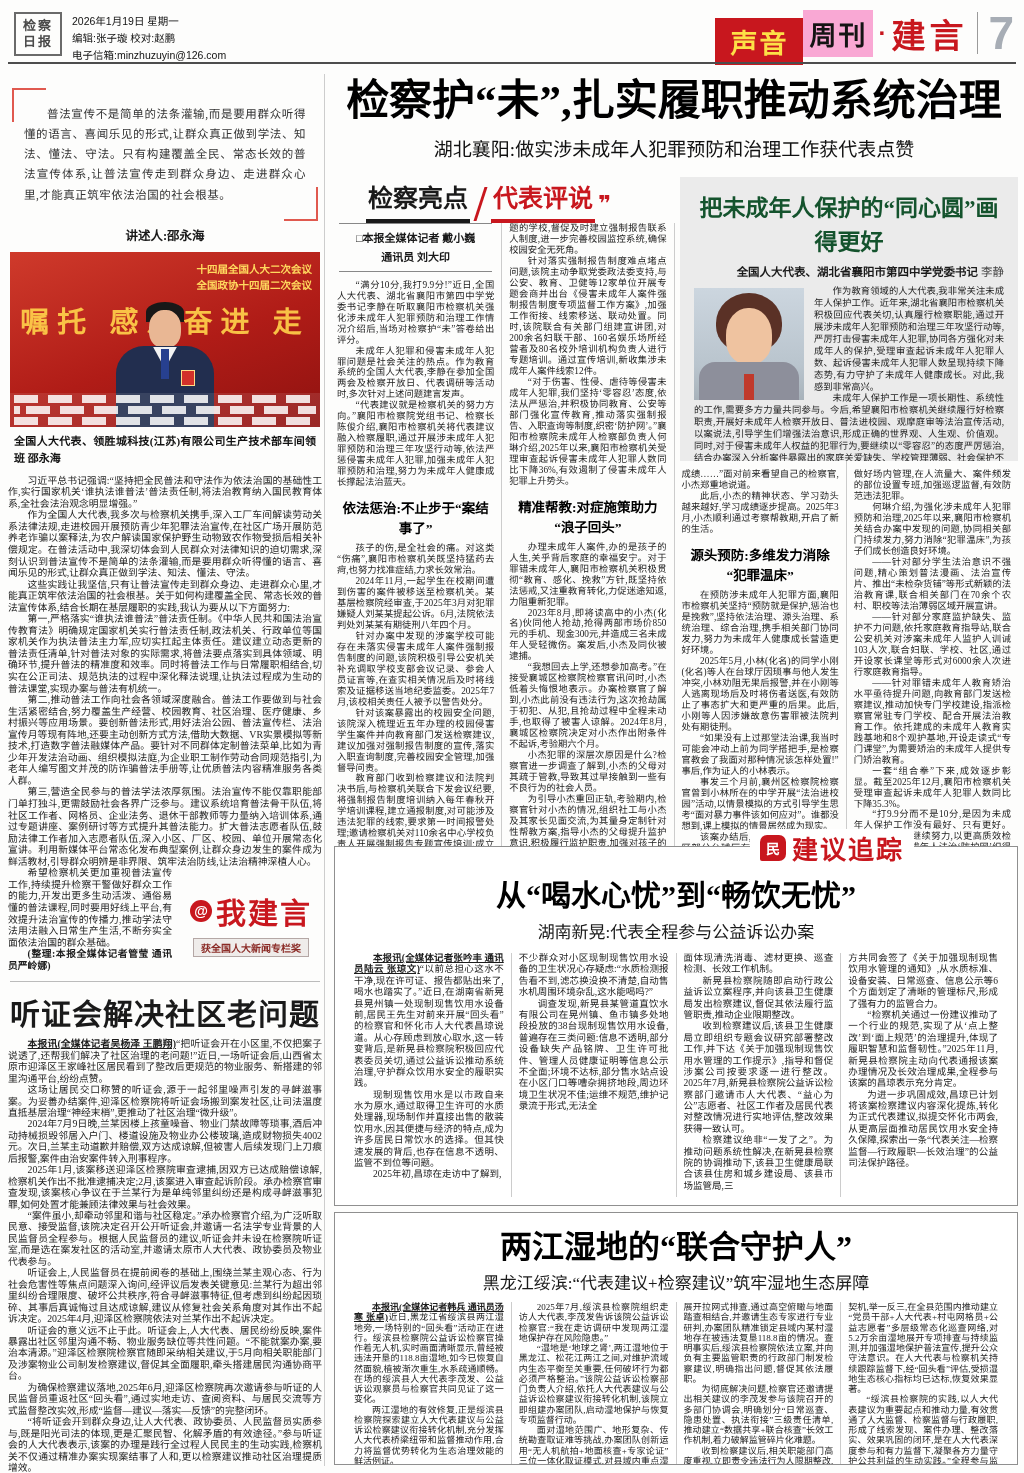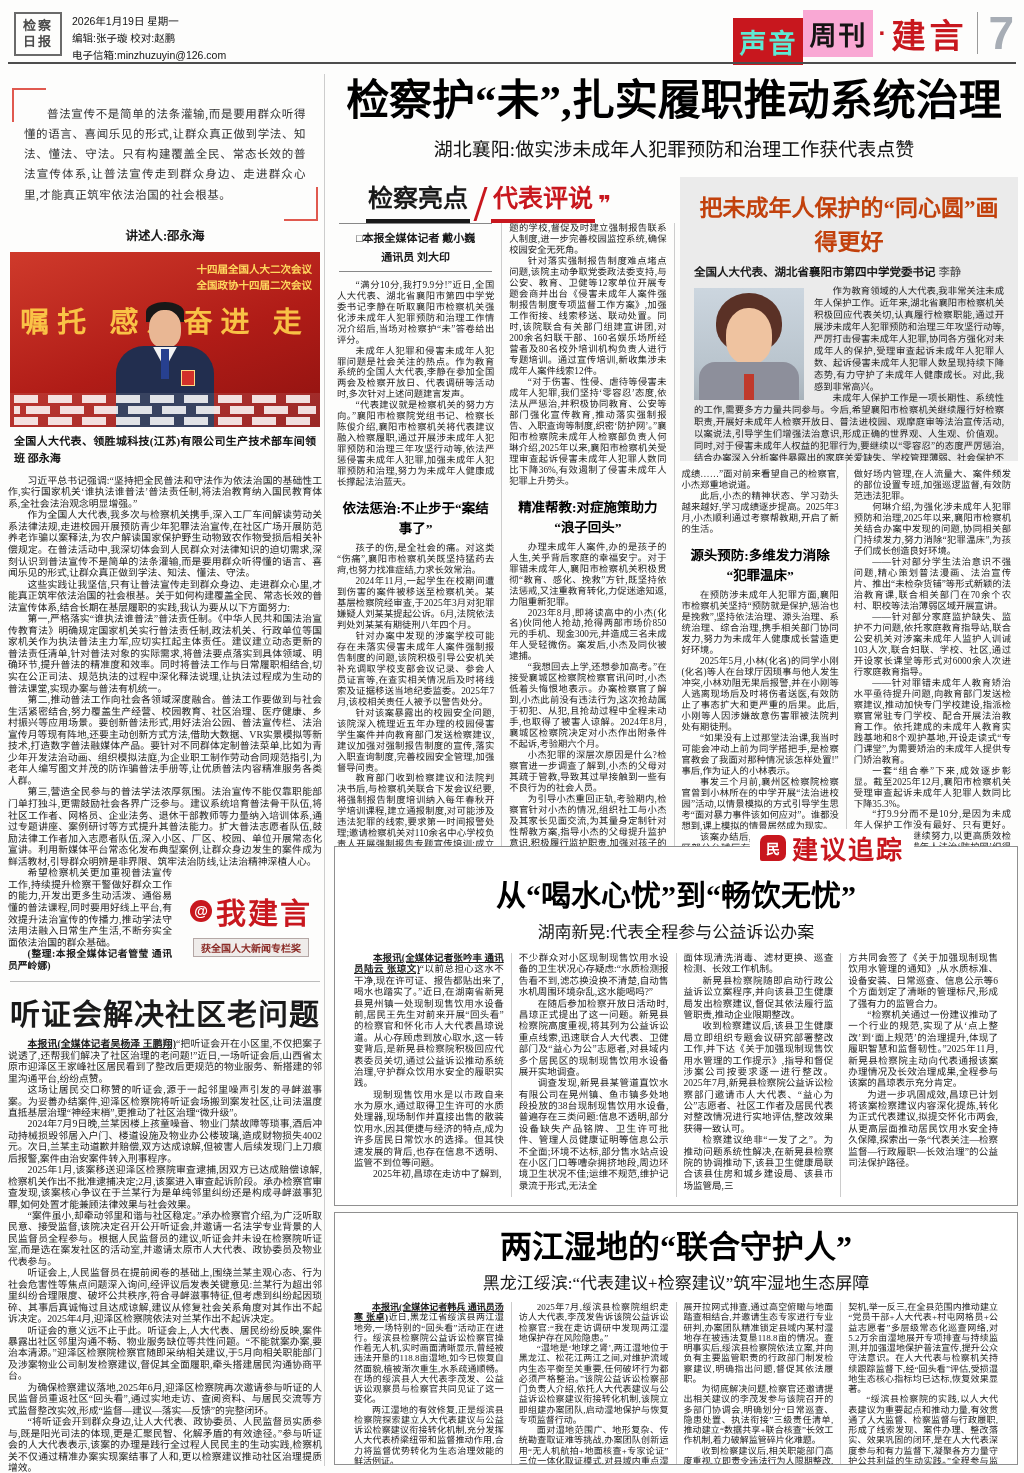--- a/index.html
+++ b/index.html
@@ -7,21 +7,21 @@
         font-family:"Liberation Serif","DejaVu Serif",serif;color:#1a1a1a;}
   .sans{font-family:"Liberation Sans","DejaVu Sans",sans-serif;}
 
   
   .hdr-logo{position:absolute;left:14px;top:12px;width:44px;height:40px;border:2px solid #6a6a6a;
             color:#4a4a4a;display:flex;flex-direction:column;align-items:center;justify-content:center;
             font-size:13px;font-weight:700;line-height:1.2;letter-spacing:2px;text-align:right;}
   .hdr-meta{position:absolute;left:72px;top:13px;font-size:10.5px;line-height:1.6;color:#111;
             font-family:"Liberation Sans","DejaVu Sans",sans-serif;}
   .masthead{position:absolute;right:10px;top:8px;display:flex;align-items:center;height:50px;}
-  .mh-red{background:#c8171e;color:#5eead4;font-weight:900;font-size:27px;padding:4px 6px;letter-spacing:2px;margin-top:16px;}
+  .mh-red{background:#c8171e;color:#fde047;font-weight:900;font-size:27px;padding:4px 15px;letter-spacing:2px;margin-top:16px;}
   .mh-gray{background:#f9a8d4;color:#141414;font-weight:900;font-size:27px;padding:4px 6px;letter-spacing:2px;}
   .mh-dot{color:#c8171e;font-size:24px;margin:0 5px;font-weight:900;}
   .mh-section{color:#c8171e;font-size:34px;font-weight:900;letter-spacing:4px;}
   .mh-bar{width:1px;height:42px;background:#9a9a9a;margin:0 10px;}
   .mh-page{font-size:46px;font-weight:700;color:#a7adb5;}
   .hdr-rule{position:absolute;left:8px;right:8px;top:62px;height:2px;background:#4d4d4d;}
   .vline{position:absolute;left:324px;top:74px;height:1392px;width:1px;background:#cdcdcd;}
 
   
   .para{margin:0;text-align:justify;text-indent:2em;color:#1c1c1c;}
@@ -78,22 +78,22 @@
   .m-headline{font-size:43px;font-weight:900;text-align:center;margin:6px 0 0;line-height:1.15;color:#000;}
   .m-subtitle{font-size:19px;text-align:center;margin:9px 0 0;font-weight:400;color:#111;}
   .m-region{position:relative;margin-top:16px;height:670px;}
   .badge{position:absolute;left:36px;top:1px;display:flex;align-items:flex-end;}
   .badge-black{font-size:25px;font-weight:900;border-bottom:4px solid #1a1a1a;padding:0 2px 5px;}
   .badge-slash{width:3px;height:34px;background:#c8171e;transform:skewX(-18deg);margin:0 9px 2px;}
   .badge-red{font-size:25px;font-weight:900;color:#c8171e;border-bottom:4px solid #c8171e;padding:0 2px 5px;}
   .badge-quo{color:#c8171e;font-size:22px;font-weight:900;margin:0 0 6px 3px;}
   .graybox{position:absolute;right:0;top:0;width:338px;height:284px;background:#ebebeb;
            padding:10px 14px;box-sizing:border-box;overflow:hidden;z-index:2;}
-  .gb-title{font-size:23px;font-weight:900;text-align:center;margin:2px 0 6px;color:#c2410c;}
-  .gb-byline{font-size:11.5px;font-weight:700;text-align:left;margin:0 0 7px;}
+  .gb-title{font-size:23px;font-weight:900;text-align:center;margin:2px 0 6px;color:#14532d;}
+  .gb-byline{font-size:11.5px;font-weight:700;text-align:right;margin:0 0 7px;}
   .gb-byline .gb-name{font-weight:400;color:#444;}
   .gb-photo{float:left;width:110px;height:112px;margin:2px 10px 4px 0;position:relative;overflow:hidden;
             background:linear-gradient(180deg,#ccd6df 0%,#b9c4cd 70%,#a8b2ba 100%);}
   .gbp-hair{position:absolute;top:5px;left:22px;width:66px;height:60px;background:#5a3126;border-radius:50% 50% 45% 45%;}
   .gbp-face{position:absolute;top:20px;left:50%;transform:translateX(-50%);width:46px;height:56px;
             background:#efc3a0;border-radius:48% 48% 42% 42%;}
   .gbp-body{position:absolute;bottom:-4px;left:50%;transform:translateX(-50%);width:100px;height:42px;
             background:#8d8f9b;border-radius:16px 16px 0 0;}
   .gbp-lanyard{position:absolute;bottom:0;left:50%;transform:translateX(-50%);width:10px;height:26px;background:#c0392b;}
   .gb-body .para{font-size:9.3px;line-height:1.28;color:#222;}
@@ -305,21 +305,20 @@
         <div class="col">
             <div class="plist">
               <p class="para"><b>本报讯(全媒体记者张吟丰 通讯员陆云 张琼文)</b>“以前总担心这水不干净,现在许可证、报告都贴出来了,喝水也踏实了。”近日,在湖南省新晃县晃州镇一处现制现售饮用水设备前,居民王先生对前来开展“回头看”的检察官和怀化市人大代表昌琼说道。从心存顾虑到放心取水,这一转变背后,是新晃县检察院积极回应代表委员关切,通过公益诉讼推动系统治理,守护群众饮用水安全的履职实践。</p>
               <p class="para">现制现售饮用水是以市政自来水为原水,通过取得卫生许可的水质处理器,现场制作并直接出售的散装饮用水,因其便捷与经济的特点,成为许多居民日常饮水的选择。但其快速发展的背后,也存在信息不透明、监管不到位等问题。</p>
               <p class="para">2025年初,昌琼在走访中了解到,</p>
             </div>
           </div>
         <div class="col">
             <div class="plist">
               <p class="para cont">不少群众对小区现制现售饮用水设备的卫生状况心存疑虑:“水质检测报告看不到,滤芯换没换不清楚,自动售水机周围环境杂乱,这水能喝吗?”</p>
-              <p class="para">在随后参加检察开放日活动时,昌琼正式提出了这一问题。新晃县检察院高度重视,将其列为公益诉讼重点线索,迅速联合人大代表、卫健部门及“益心为公”志愿者,对县域内多个居民区的现制现售饮用水设备展开实地调查。</p>
               <p class="para">调查发现,新晃县某管道直饮水有限公司在晃州镇、鱼市镇多处地段投放的38台现制现售饮用水设备,普遍存在三类问题:信息不透明,部分设备缺失产品铭牌、卫生许可批件、管理人员健康证明等信息公示不全面;环境不达标,部分售水站点设在小区门口等嘈杂拥挤地段,周边环境卫生状况不佳;运维不规范,维护记录流于形式,无法全</p>
             </div>
           </div>
         <div class="col">
             <div class="plist">
               <p class="para cont">面体现清洗消毒、滤材更换、巡查检测、长效工作机制。</p>
               <p class="para">新晃县检察院随即启动行政公益诉讼立案程序,并向该县卫生健康局发出检察建议,督促其依法履行监管职责,推动企业限期整改。</p>
               <p class="para">收到检察建议后,该县卫生健康局立即组织专题会议研究部署整改工作,并下达《关于加强现制现售饮用水管理的工作提示》,指导和督促涉案公司按要求逐一进行整改。2025年7月,新晃县检察院公益诉讼检察部门邀请市人大代表、“益心为公”志愿者、社区工作者及居民代表对整改情况进行实地评估,整改效果获得一致认可。</p>
               <p class="para">检察建议绝非“一发了之”。为推动问题系统性解决,在新晃县检察院的协调推动下,该县卫生健康局联合该县住房和城乡建设局、该县市场监管局,三</p>
             </div>

